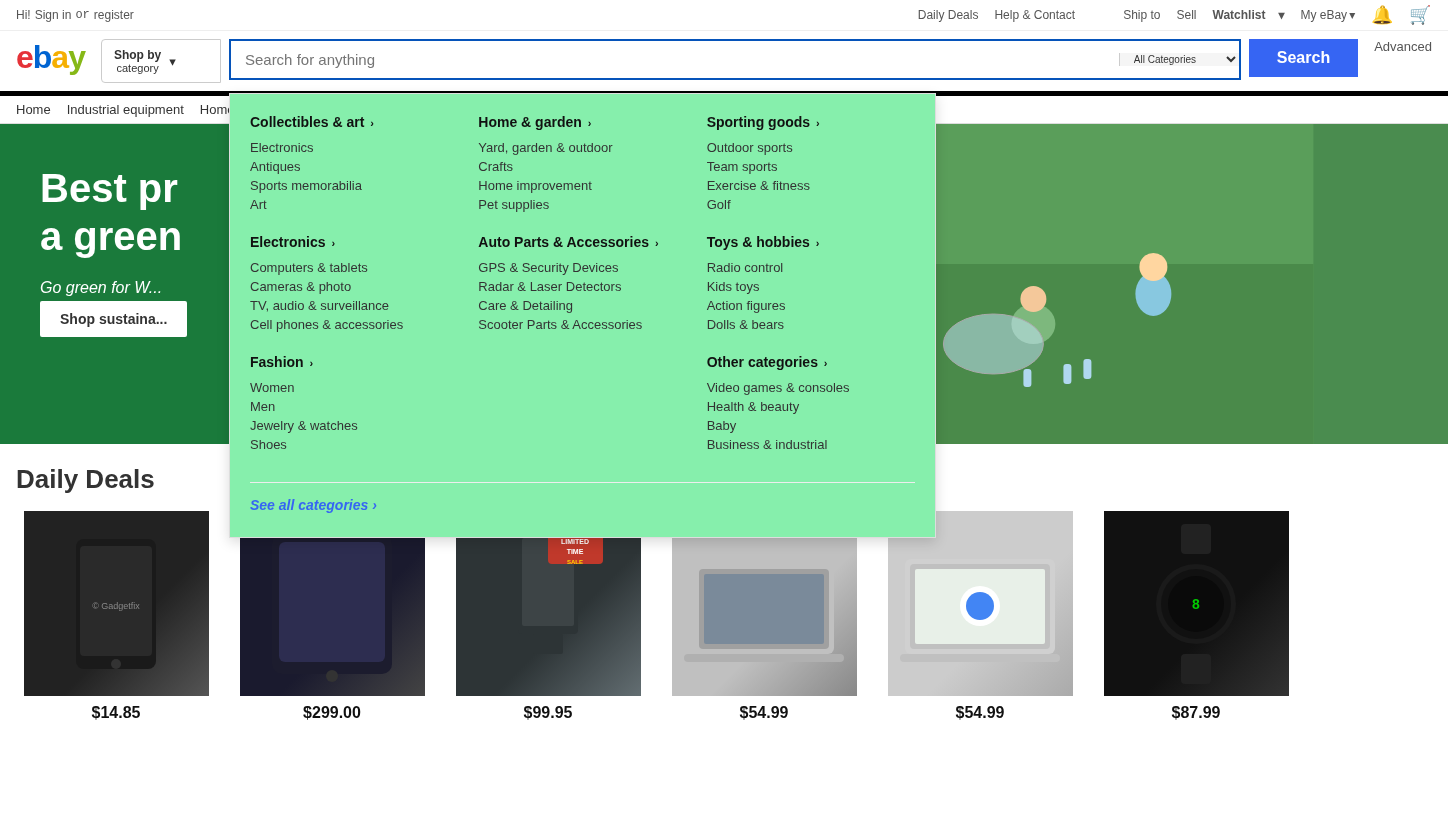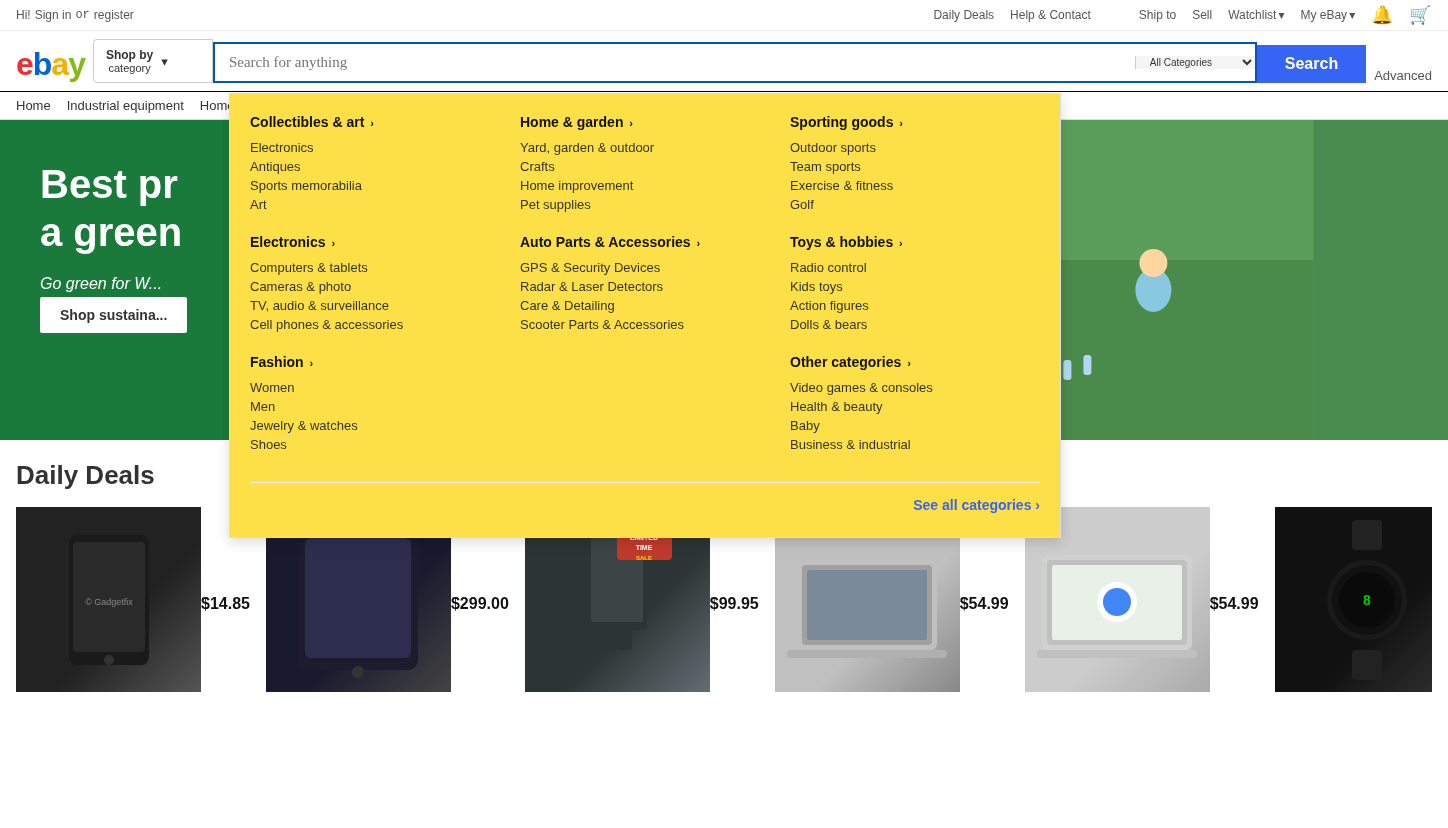--- a/index.html
+++ b/index.html
@@ -11,72 +11,72 @@
     }
     .top-bar a { color: #555; text-decoration: none; }
     .top-bar .hi { margin-right: 4px; }
     .top-bar .divider { margin: 0 8px; }
     .top-bar .spacer { flex: 1; }
     .top-bar .top-links { display: flex; gap: 16px; align-items: center; }
     .top-bar .top-links span, .top-bar .top-links a { cursor: pointer; color: #555; text-decoration: none; }
 
     
     .header {
-      display: flex; align-items: flex-end; padding: 8px 16px; background: #fff; border-bottom: 1px solid #000000;
+      display: flex; align-items: flex-start; padding: 8px 16px; gap: 8px; background: #fff; border-bottom: 5px solid #000000;
     }
     .logo { display: flex; align-items: center; margin-right: 8px; }
     .logo-text { font-size: 32px; font-weight: bold; letter-spacing: -1px; }
     .logo-e { color: #e53238; }
     .logo-b { color: #0064d2; }
     .logo-a { color: #f5af02; }
     .logo-y { color: #86b817; }
 
     .shop-by-btn {
       display: flex; align-items: center; gap: 4px; padding: 8px 12px; border: 1px solid #ccc; border-radius: 4px 0 0 4px;
       background: #fff; cursor: pointer; white-space: nowrap; font-size: 13px; color: #333; min-width: 120px;
     }
 
     .search-bar {
       display: flex; flex: 1; align-items: center; border: 2px solid #0654ba; border-radius: 0;
     }
     .search-input {
-      flex: 1; padding: 10px 14px; border: none; outline: none; font-size: 15px; color: #777; font-family: Liberation Serif, serif;
+      flex: 1; padding: 10px 14px; border: none; outline: none; font-size: 15px; color: #777;
     }
     .category-select {
       padding: 0 10px; height: 100%; border: none; border-left: 1px solid #ccc; background: #f5f5f5;
       font-size: 10px; color: #333; cursor: pointer; min-width: 120px; outline: none;
     }
     .search-btn {
       padding: 10px 28px; background: #3665f3; color: #fff; border: none; cursor: pointer; font-size: 16px; font-weight: bold; white-space: nowrap;
     }
     .advanced-link { margin-left: 8px; color: #555; font-size: 13px; cursor: pointer; white-space: nowrap; }
 
     
     .nav-bar {
       display: flex; align-items: center; padding: 6px 16px; gap: 16px; border-bottom: 1px solid #ddd; font-size: 13px; overflow: hidden;
     }
     .nav-bar a { text-decoration: none; color: #333; white-space: nowrap; cursor: pointer; }
 
     
     .dropdown-overlay {
-      position: fixed; top: 93px; left: 229px; width: 832px; background: #fde047; border: 1px solid #ddd;
+      position: fixed; top: 93px; left: 229px; width: 707px; background: #86efac; border: 1px solid #ddd;
       box-shadow: 0 4px 12px rgba(0,0,0,0.15); z-index: 100; padding: 20px;
     }
     .dropdown-columns { display: grid; grid-template-columns: 1fr 1fr 1fr; gap: 0 20px; }
     .dropdown-section { margin-bottom: 20px; }
     .dropdown-section-header {
       font-weight: bold; font-size: 14px; color: #111; margin-bottom: 8px; cursor: pointer;
     }
     .dropdown-section-header .arrow { font-size: 11px; margin-left: 2px; }
     .dropdown-item {
       display: block; padding: 2px 0; font-size: 13px; color: #333; cursor: pointer; text-decoration: none;
     }
     .see-all {
-      text-align: right; padding: 14px 0 4px; border-top: 1px solid #eee; margin-top: 8px;
-      font-size: 14px; color: #3665f3; cursor: pointer; font-weight: bold;
+      text-align: left; padding: 14px 0 4px; border-top: 1px solid #eee; margin-top: 8px;
+      font-size: 14px; color: #3665f3; cursor: pointer; font-weight: bold; font-style: italic;
     }
 
     
     .main-content { display: flex; flex-direction: column; }
     .hero-area { position: relative; background: #1a7a3b; min-height: 320px; overflow: hidden; margin-left: 0; }
     .hero-image-bg {
       position: absolute; right: 0; top: 0; width: 60%; height: 100%;
       background: #4a8c4f;
       overflow: hidden;
     }
@@ -85,36 +85,36 @@
     .hero-text p { margin-top: 19px; font-size: 16px; font-style: italic; }
     .hero-btn {
       display: inline-block; margin-top: 4px; padding: 10px 20px; background: #fff; color: #333;
       border: none; font-size: 14px; font-weight: bold; cursor: pointer; border-radius: 2px;
     }
 
     
     .daily-deals-section { padding: 20px 16px; }
     .daily-deals-header { font-size: 26px; font-weight: bold; margin-bottom: 16px; }
     .deals-row { display: flex; gap: 16px; overflow: hidden; }
-    .deal-card { flex: 0 0 200px; display: flex; flex-direction: row; align-items: center; }
+    .deal-card { flex: 0 0 200px; display: flex; flex-direction: column; align-items: center; }
     .deal-img {
       width: 185px; height: 185px; background: #f5f5f5; display: flex; align-items: center; justify-content: center;
       overflow: hidden;
     }
     .deal-price { font-size: 16px; font-weight: bold; margin-top: 8px; color: #111; }
 
     
     .img-phone { background: linear-gradient(135deg, #222 60%, #555 100%); }
     .img-tablet { background: linear-gradient(135deg, #1a1a2e 60%, #444 100%); }
     .img-desktop { background: linear-gradient(135deg, #2d3436 60%, #636e72 100%); }
     .img-laptop { background: linear-gradient(135deg, #c0c0c0 60%, #888 100%); }
     .img-chromebook { background: linear-gradient(135deg, #ccc 60%, #aaa 100%); }
     .img-watch { background: linear-gradient(135deg, #111 60%, #333 100%); }
 
-    .watchlist-dropdown { display: flex; align-items: center; gap: 2px; cursor: pointer; }
+    .watchlist-dropdown { display: flex; align-items: center; gap: 13px; cursor: pointer; font-weight: bold; }
     .myebay-dropdown { display: flex; align-items: center; gap: 2px; cursor: pointer; }
   </style>
 </head>
 <body>
 
 <div class="top-bar">
   <span class="hi">Hi!</span>
   <a>Sign in</a>
   <span style="margin:0 4px;font-family:Liberation Mono, monospace;">or</span>
   <a>register</a>

